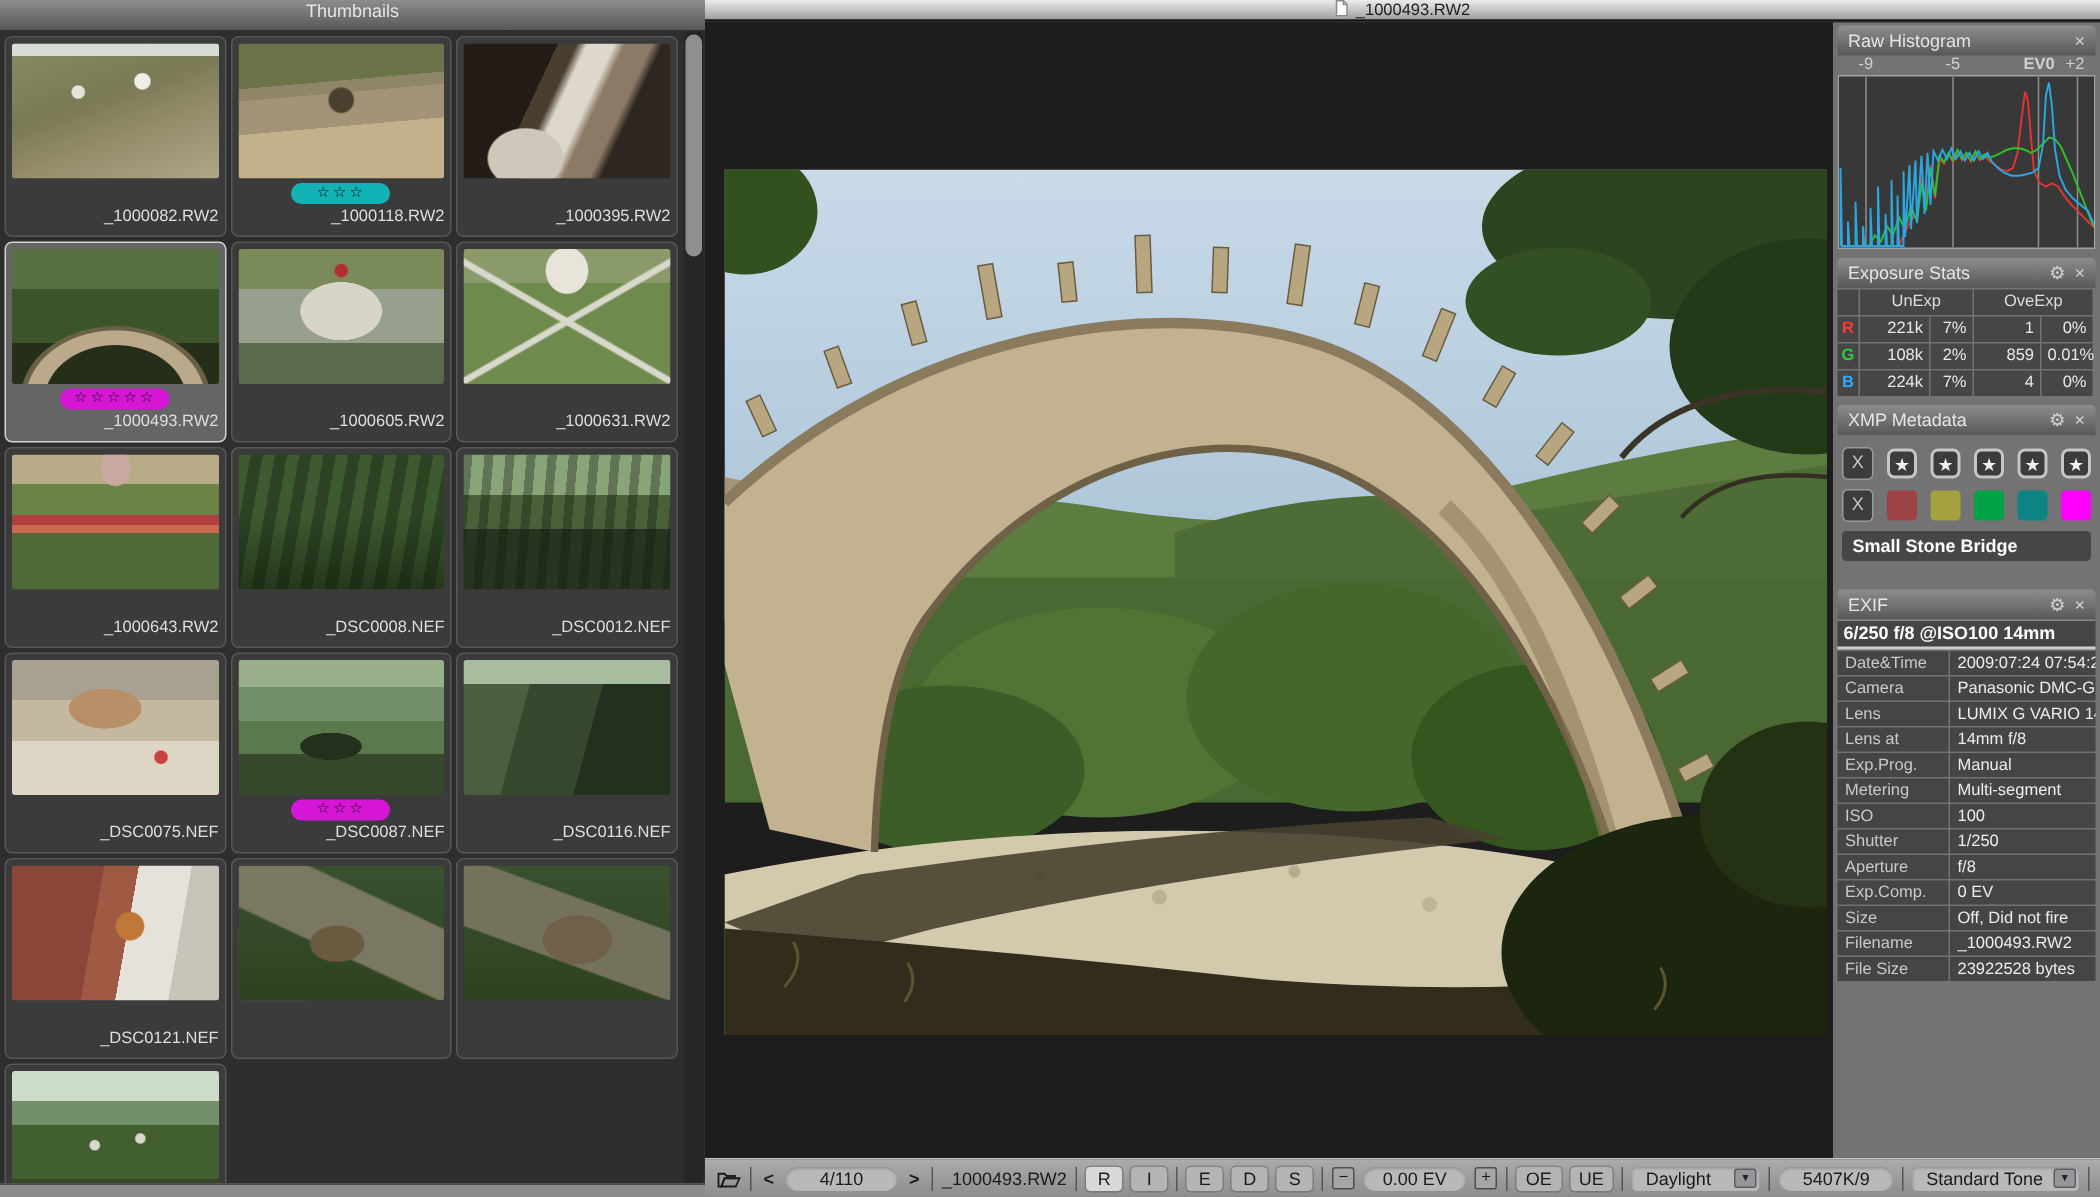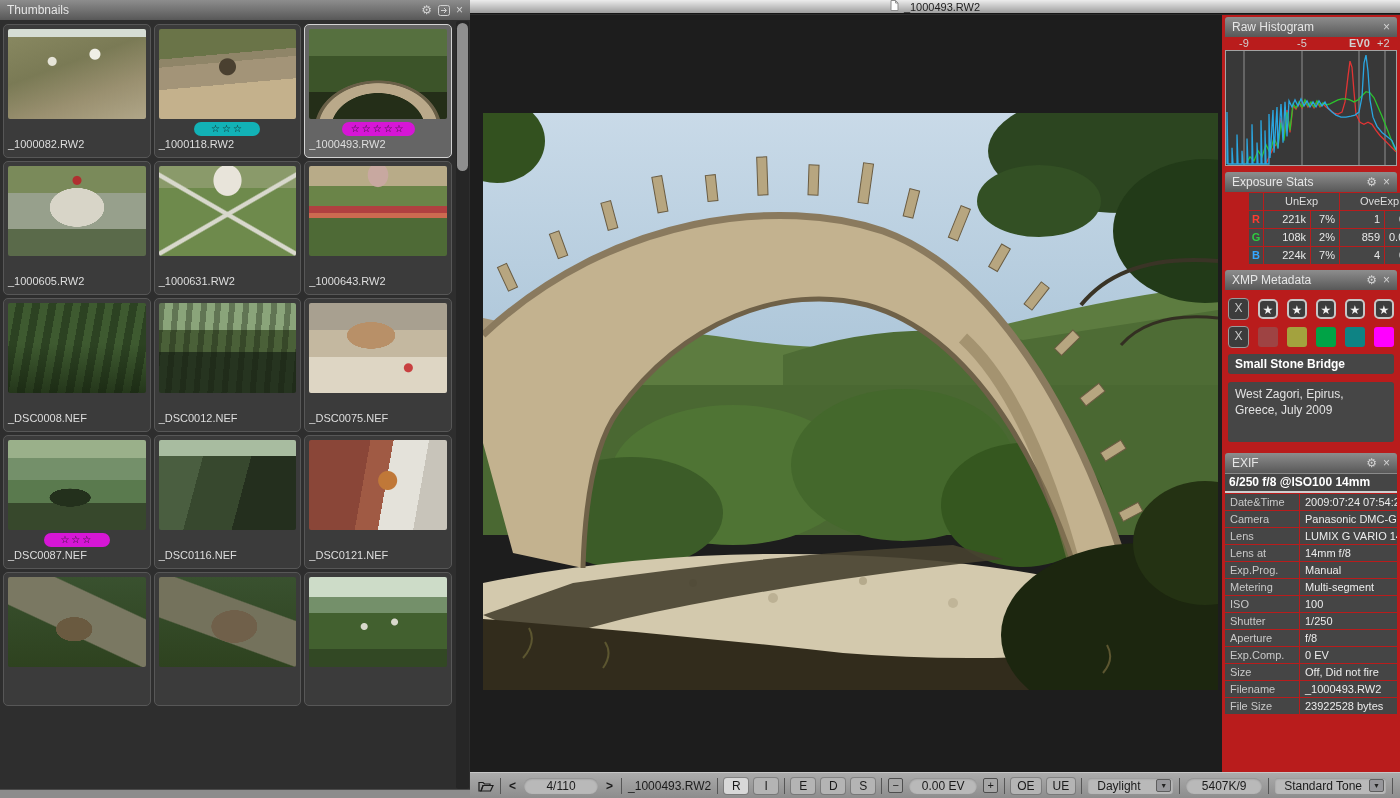--- a/index.html
+++ b/index.html
@@ -5,31 +5,31 @@
   html,body{margin:0;padding:0;background:#2c2c2c;font-family:"Liberation Sans",sans-serif;}
   #app{position:relative;width:1400px;height:798px;overflow:hidden;background:#2c2c2c;}
   
   .phdr{height:20px;background:linear-gradient(#8d8d8d,#585858);display:flex;align-items:center;gap:6px;
         padding:0 7px;font-size:12px;color:#e6e6e6;border-radius:3px 3px 0 0;}
   .phdr .sp{flex:1;}
   .hicon{color:#d2d2d2;font-size:12px;line-height:1;}
   .hicon svg{display:block;}
   
   #thumb-panel{position:absolute;left:0;top:0;width:470px;height:789px;background:#2e2e2e;overflow:hidden;}
-  #thumb-panel .phdr{border-radius:0;}
+  #thumb-panel .phdr{border-radius:0;flex-direction:column;}
   #thumb-grid{position:absolute;left:0;top:21px;right:15px;bottom:0;display:grid;
               grid-template-columns:repeat(3,1fr);grid-auto-rows:134px;gap:3px;padding:3px;overflow:hidden;}
   .tcell{background:#3b3b3b;border:1px solid #575757;border-radius:5px;padding:4px;box-sizing:border-box;
          display:flex;flex-direction:column;}
   .tcell.selected{background:#656565;border-color:#d2d2d2;}
   .timg{height:90px;border-radius:2px;background:#555;}
   .trating{height:14px;line-height:14px;margin:3px auto 0;width:fit-content;min-width:48px;padding:0 9px;
            border-radius:8px;font-size:10px;letter-spacing:2px;color:#141414;text-align:center;}
   .trating:empty{visibility:hidden;}
-  .tname{margin-top:2px;text-align:left;font-size:11px;color:#dedede;white-space:nowrap;}
+  .tname{margin-top:2px;text-align:right;font-size:11px;color:#dedede;white-space:nowrap;}
   .vtrack{position:absolute;right:1px;top:21px;bottom:0;width:13px;background:#262626;border-radius:3px;}
   .vthumb{position:absolute;left:1px;right:1px;top:2px;height:148px;background:#8f8f8f;border-radius:6px;}
   
   .t1{background:radial-gradient(circle at 63% 28%,#efeee6 0 5px,transparent 6px),radial-gradient(circle at 32% 36%,#e6e4d8 0 4px,transparent 5px),linear-gradient(#d6ddd4 0 9%,transparent 9%),linear-gradient(160deg,#8a8a62 0%,#7a7a55 40%,#9a9070 70%,#b0a688 100%);}
   .t2{background:radial-gradient(circle at 50% 42%,#4a4030 0 8px,transparent 9px),linear-gradient(175deg,#6a7448 0 30%,#8f8568 30% 38%,#a39478 38% 60%,#c4b18c 60% 100%);}
   .t3{background:radial-gradient(ellipse at 30% 85%,#cfc8ba 0 18%,transparent 19%),linear-gradient(115deg,#241c16 0 35%,#4a3e30 35% 42%,#ded8cc 46% 56%,#8a7a66 60% 70%,#2e2620 74% 100%);}
   .t4{background:radial-gradient(ellipse 90px 70px at 50% 112%,transparent 0 52%,#baa98a 53% 66%,#6a6048 67% 70%,transparent 71%),linear-gradient(#56703f 0 30%,#3c5429 30% 70%,#242e18 70% 100%);}
   .t5{background:radial-gradient(ellipse 80px 60px at 50% 108%,#3a3a2c 0 45%,#b8b098 46% 62%,transparent 63%),linear-gradient(#5a6e44 0 40%,#8a8a70 40% 75%,#6a6a55 75%);}
   .t6{background:radial-gradient(circle at 50% 16%,#b03030 0 4px,transparent 5px),radial-gradient(ellipse 45px 32px at 50% 46%,#d8d5c8 0 60%,transparent 61%),linear-gradient(#7a8a5a 0 30%,#97a08c 30% 70%,#5a6a4a 70%);}
   .t7{background:linear-gradient(30deg,transparent 0 46%,#d8d8cc 47% 49%,transparent 50%),linear-gradient(-30deg,transparent 0 46%,#d8d8cc 47% 49%,transparent 50%),radial-gradient(ellipse at 50% 16%,#e8e4da 0 14%,transparent 15%),linear-gradient(#8a9a6a 0 25%,#6e8a4c 25% 100%);}
@@ -44,28 +44,28 @@
   .t16{background:radial-gradient(ellipse 30px 20px at 48% 58%,#6a5a40 0 60%,transparent 61%),linear-gradient(25deg,transparent 0 40%,#7a7862 41% 72%,transparent 73%),linear-gradient(#39512f,#2e421f);}
   .t17{background:radial-gradient(ellipse 38px 27px at 55% 55%,#70604a 0 60%,transparent 61%),linear-gradient(20deg,transparent 0 35%,#74725c 36% 68%,transparent 69%),linear-gradient(#39512f,#2e421f);}
   .t18{background:radial-gradient(circle at 40% 55%,#d8d8cc 0 3px,transparent 4px),radial-gradient(circle at 62% 50%,#d8d8cc 0 3px,transparent 4px),linear-gradient(#cddcc8 0 22%,#74906a 22% 40%,#42602f 40% 80%,#324824 80%);}
   
   #titlebar{position:absolute;left:470px;top:0;width:930px;height:14px;background:linear-gradient(#ececec,#9e9e9e);
             border-bottom:1px solid #161616;display:flex;align-items:center;justify-content:center;gap:5px;
             font-size:11px;color:#1d1d1d;box-sizing:border-box;}
   #main-area{position:absolute;left:470px;top:15px;width:752px;height:757px;background:#1d1d1d;}
   #photo{position:absolute;left:13px;top:98px;width:735px;height:577px;}
   
-  #right-col{position:absolute;left:1222px;top:15px;width:178px;height:757px;background:#b91c1c;}
+  #right-col{position:absolute;left:1222px;top:15px;width:178px;height:757px;background:#737373;}
   .rpanel{margin:2px 3px 0;}
   .hist-labels{position:relative;height:13px;font-size:11px;color:#d0d0d0;}
   .hist-labels span{position:absolute;top:0;}
   .hl0{left:14px;}.hl1{left:72px;}.hl2{left:124px;font-weight:bold;}.hl3{left:152px;}
   .hist-box{margin:0;height:114px;border:1px solid #a2a2a2;background:#383838;}
   .hist-box svg{display:block;width:100%;height:100%;}
-  .stats-grid{display:grid;grid-template-columns:14px 46px 28px 44px 34px;gap:1px;margin-top:1px;font-size:11px;margin-left:24px;}
+  .stats-grid{display:grid;grid-template-columns:14px 46px 28px 44px 34px;gap:1px;margin-top:1px;font-size:11px;}
   .stats-grid .c{background:#464646;color:#e8e8e8;padding:2px 4px;height:13px;line-height:13px;}
   .stats-grid .hd{text-align:center;color:#dcdcdc;}
   .stats-grid .num{text-align:right;}
   .stats-grid .chn{font-weight:bold;text-align:center;padding:2px 0;}
   .xmp-body{padding:6px 3px 4px;}
   .xmp-row{display:flex;gap:9px;margin:2px 0 6px;align-items:center;}
   .xbtn{width:20px;height:20px;border:1px solid #9a9a9a;border-radius:4px;background:#3c3c3c;color:#c8c8c8;
         font-size:12px;text-align:center;line-height:19px;}
   .starbtn{width:20px;height:20px;border:2px solid #c6c6c6;border-radius:5px;background:#3c3c3c;color:#f0f0f0;
         font-size:12px;text-align:center;line-height:18px;box-sizing:border-box;}
@@ -122,20 +122,25 @@
           <div class="trating"></div>
           <div class="tname">_1000082.RW2</div>
         </div>
 
         <div class="tcell">
           <div class="timg t2"></div>
           <div class="trating" style="background: rgb(18, 178, 182);">☆☆☆</div>
           <div class="tname">_1000118.RW2</div>
         </div>
 
+        <div class="tcell">
+          <div class="timg t3"></div>
+          <div class="trating"></div>
+          <div class="tname">_1000395.RW2</div>
+        </div>
 
         <div class="tcell selected">
           <div class="timg t4"></div>
           <div class="trating" style="background: rgb(214, 22, 214);">☆☆☆☆☆</div>
           <div class="tname">_1000493.RW2</div>
         </div>
 
 
         <div class="tcell">
           <div class="timg t6"></div>
@@ -390,21 +395,20 @@
               <div class="swatch" style="background: rgb(163, 162, 62);"></div>
 
               <div class="swatch" style="background: rgb(0, 163, 70);"></div>
 
               <div class="swatch" style="background: rgb(14, 131, 132);"></div>
 
               <div class="swatch" style="background: rgb(255, 0, 255);"></div>
             </div>
         </div>
         <div class="xmp-title">Small Stone Bridge</div>
-        <div class="xmp-desc">West Zagori, Epirus, Greece, July 2009</div>
       </div>
     </div>
 
     <div class="rpanel">
       <div class="phdr">
         <span>EXIF</span>
         <span class="sp"></span>
         <span class="hicon">⚙</span>
         <span class="hicon">×</span>
       </div>

